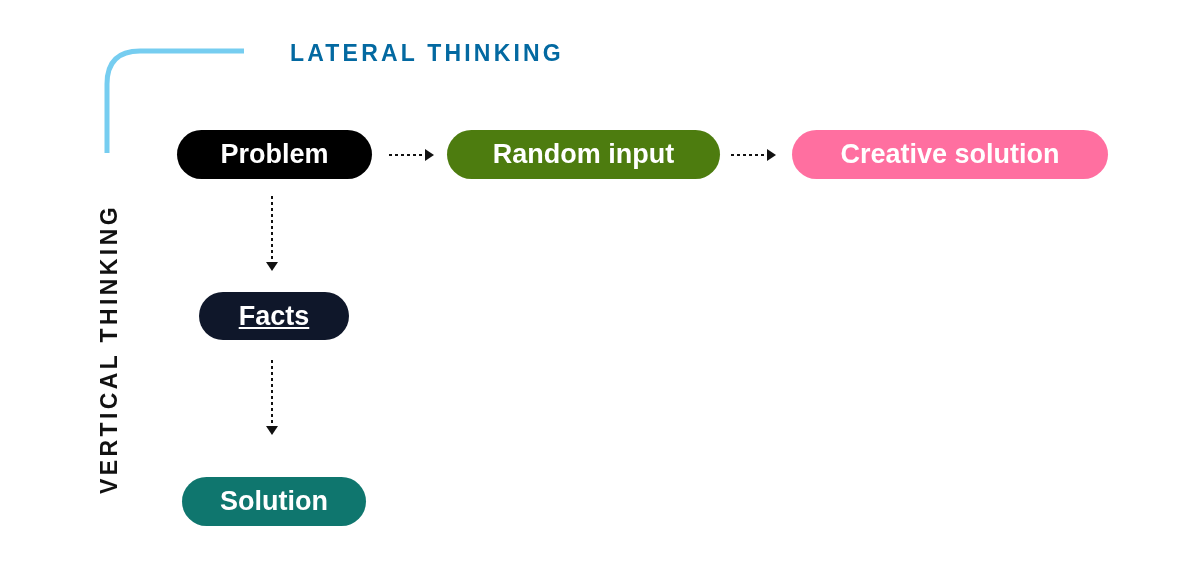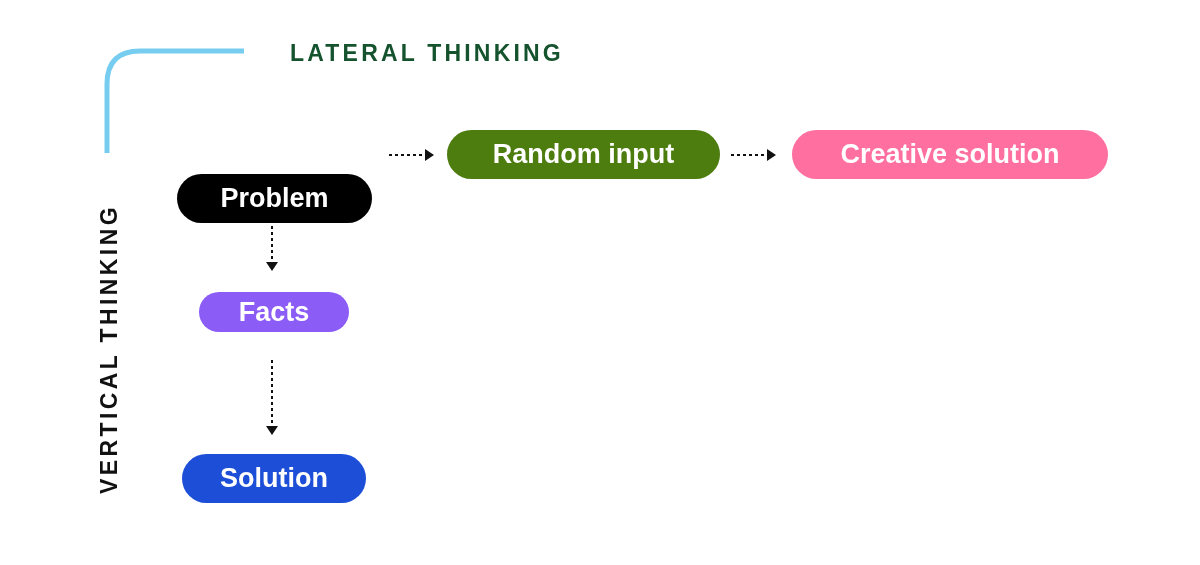--- a/index.html
+++ b/index.html
@@ -8,21 +8,21 @@
       background: #ffffff;
       font-family: "Liberation Sans", "DejaVu Sans", sans-serif;
     }
     .pill {
       position: absolute; border-radius: 25px;
       display: flex; align-items: center; justify-content: center;
       color: #ffffff; font-weight: bold; font-size: 27px;
       box-sizing: border-box; white-space: nowrap;
     }
     .heading {
-      position: absolute; font-weight: bold; color: #14532d;
+      position: absolute; font-weight: bold; color: #0369a1;
       font-size: 23px; letter-spacing: 3.2px; white-space: nowrap;
     }
     .vheading {
       position: absolute; left: 109px; top: 349px;
       transform: translate(-50%, -50%) rotate(-90deg);
       font-weight: bold; color: #111111; font-size: 23px; letter-spacing: 3.4px;
       white-space: nowrap;
     }
     svg.overlay { position: absolute; left: 0; top: 0; }
   </style>
@@ -45,31 +45,31 @@
   </g>
   <g>
     <line x1="272" y1="360" x2="272" y2="426" stroke="#111" stroke-width="2" stroke-dasharray="3,3"></line>
     <polygon points="266,426 278,426 272,435" fill="#111"></polygon>
   </g>
 </svg>
 
 <div class="heading" style="left:290px; top:40px;">LATERAL THINKING</div>
 <div class="vheading">VERTICAL THINKING</div>
 
-<div class="pill" style="left:177px; top:130px; width:195px; height:49px; background:#000000;margin-top:44px;">
+<div class="pill" style="left:177px; top:130px; width:195px; height:49px; background:#000000;">
   <span>Problem</span>
 </div>
 
 <div class="pill" style="left:447px; top:130px; width:273px; height:49px; background:#4d7c0f;">
   <span>Random input</span>
 </div>
 
 <div class="pill" style="left:792px; top:130px; width:316px; height:49px; background:#ff6fa0;align-items:center;">
   <span>Creative solution</span>
 </div>
 
-<div class="pill" style="left:199px; top:292px; width:150px; height:40px; background:#8b5cf6;">
+<div class="pill" style="left:199px; top:292px; width:150px; height:48px; background:#0f172a;text-decoration:underline;">
   <span>Facts</span>
 </div>
 
-<div class="pill" style="left:182px; top:454px; width:184px; height:49px; background:#1d4ed8;">
+<div class="pill" style="left:182px; top:477px; width:184px; height:49px; background:#0f766e;">
   <span>Solution</span>
 </div>
 
 </body></html>

